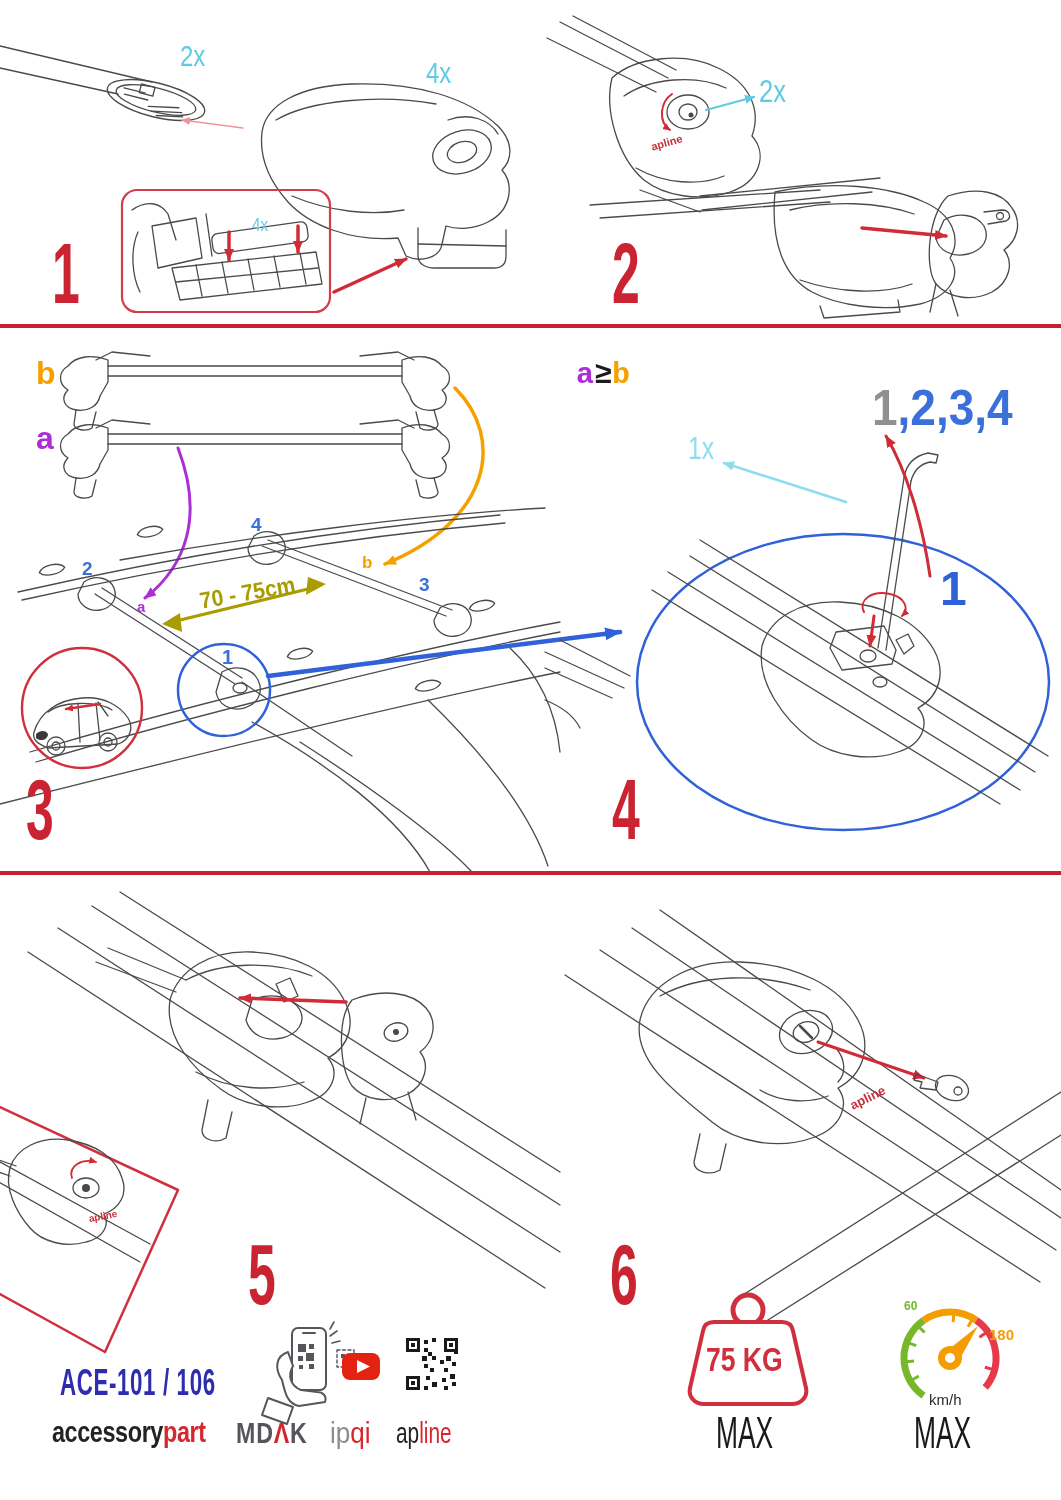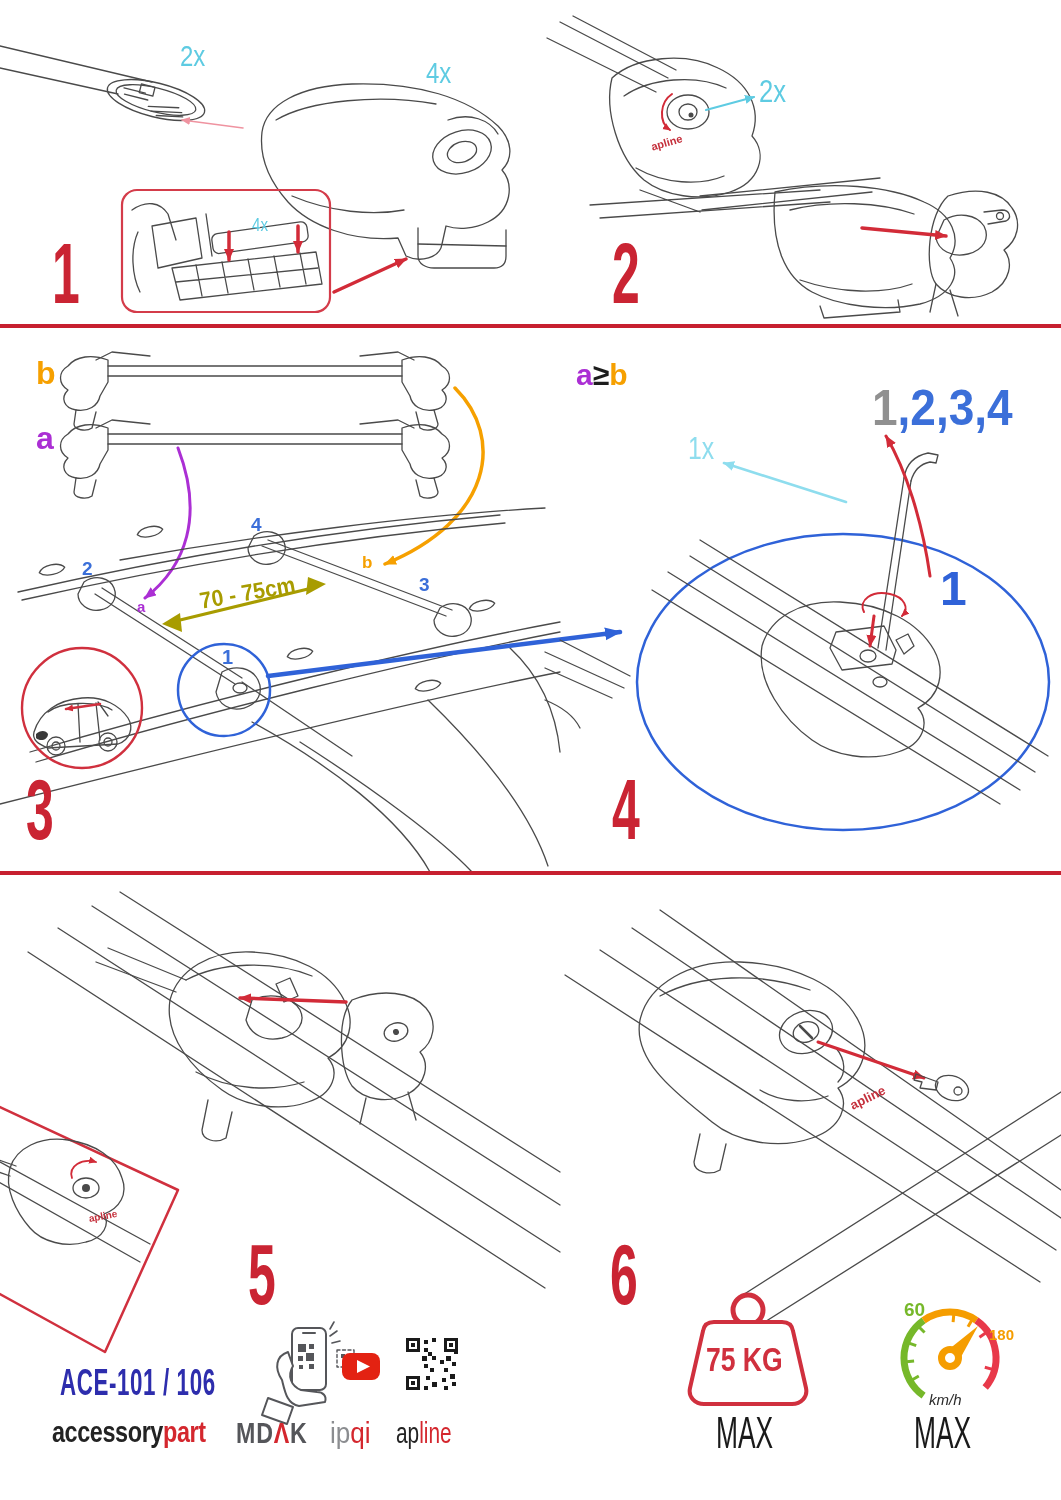--- a/index.html
+++ b/index.html
@@ -347,21 +347,21 @@
 <div class="t" style="left:36px;top:357px;font-size:32px;font-weight:700;color:#f6a000;">b</div>
 <div class="t" style="left:36px;top:422px;font-size:32px;font-weight:700;color:#ab2fd4;">a</div>
 <div class="t poslbl" style="left:82px;top:559px;font-size:19px;">2</div>
 <div class="t poslbl" style="left:251px;top:515px;font-size:19px;">4</div>
 <div class="t" style="left:362px;top:554px;font-size:17px;font-weight:700;color:#f6a000;">b</div>
 <div class="t poslbl" style="left:419px;top:575px;font-size:19px;">3</div>
 <div class="t" style="left:137px;top:599px;font-size:15px;font-weight:700;color:#ab2fd4;">a</div>
 <div class="t poslbl" style="left:222px;top:647px;font-size:20px;">1</div>
 <div class="t" style="left:198px;top:590px;font-size:23px;font-weight:700;color:#a89c00;transform:rotate(-10deg) scaleX(.92);">70 - 75cm</div>
 
-<div class="t" style="left:576px;top:360px;font-size:30px;font-weight:700;">
+<div class="t" style="left:576px;top:360px;font-size:30px;font-weight:700;font-family:Liberation Mono, monospace;">
   <span style="color:#ab2fd4;">a</span><span style="color:#1c1c1c;">≥</span><span style="color:#f6a000;">b</span>
 </div>
 <div class="t" style="left:872px;top:383px;font-size:50px;font-weight:700;transform:scaleX(.92);">
   <span style="color:#909090;">1</span><span style="color:#3b6fd9;">,2,3,4</span>
 </div>
 <div class="t poslbl" style="left:940px;top:565px;font-size:48px;color:#2f62d8;">1</div>
 
 <div class="t" style="left:60px;top:1365px;font-size:36px;font-weight:700;color:#2d2dad;transform:scaleX(.62);letter-spacing:1px;">ACE-101 / 106</div>
 <div class="t" style="left:52px;top:1417px;font-size:30px;font-weight:700;transform:scaleX(.78);letter-spacing:-.5px;">
   <span style="color:#232323;">accessory</span><span style="color:#d4272e;">part</span>
@@ -370,18 +370,18 @@
   <span style="color:#55565a;">MD</span><span style="color:#d4272e;">Λ</span><span style="color:#55565a;">K</span>
 </div>
 <div class="t" style="left:330px;top:1419px;font-size:29px;transform:scaleX(.9);">
   <span style="color:#8b8d90;">ip</span><span style="color:#d4272e;">qi</span>
 </div>
 <div class="t" style="left:396px;top:1419px;font-size:29px;transform:scaleX(.72);">
   <span style="color:#232323;">ap</span><span style="color:#d4272e;">line</span>
 </div>
 <div class="t" style="left:706px;top:1342px;font-size:34px;font-weight:700;color:#d0303e;transform:scaleX(.78);">75 KG</div>
 <div class="t" style="left:716px;top:1411px;font-size:44px;font-weight:500;color:#1a1a1a;transform:scaleX(.6);">MAX</div>
-<div class="t" style="left:904px;top:1300px;font-size:19px;font-weight:700;color:#76b82a;">60</div>
+<div class="t" style="left:904px;top:1300px;font-size:12px;font-weight:700;color:#76b82a;">60</div>
 <div class="t" style="left:989px;top:1327px;font-size:15px;font-weight:700;color:#f59d00;">180</div>
-<div class="t" style="left:929px;top:1392px;font-size:15px;color:#2b2b2b;font-style:italic;">km/h</div>
+<div class="t" style="left:929px;top:1392px;font-size:15px;color:#2b2b2b;">km/h</div>
 <div class="t" style="left:914px;top:1411px;font-size:44px;font-weight:500;color:#1a1a1a;transform:scaleX(.6);">MAX</div>
 
 </div>
 
 </body></html>

